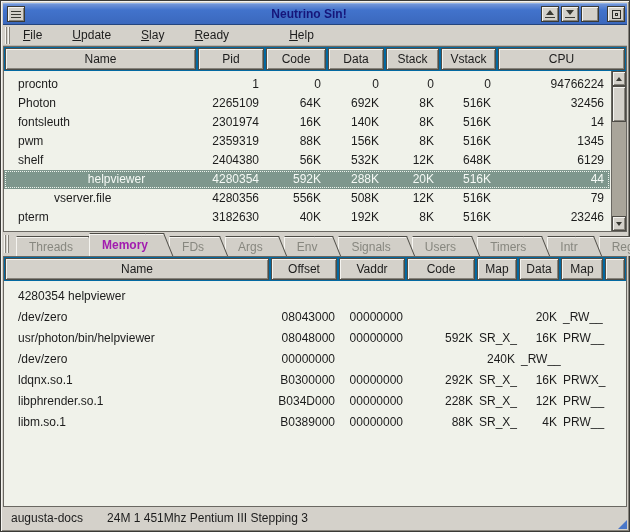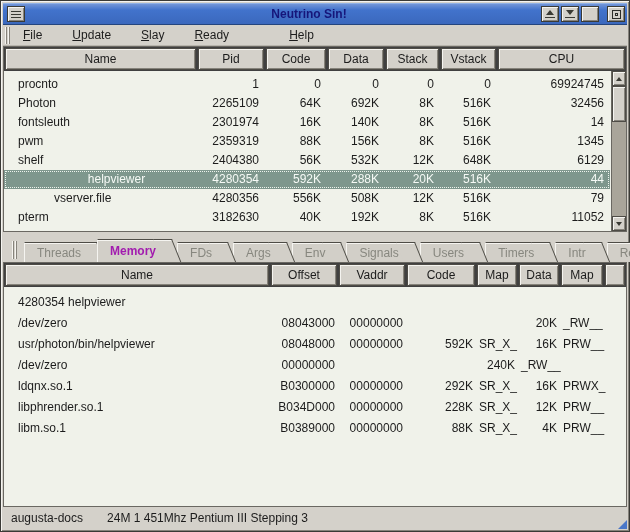--- a/index.html
+++ b/index.html
@@ -78,21 +78,21 @@
 
   
   .table1 {
     flex:0 0 186px;
     border:1px solid #6a6862;
     background:#f0f2ea;
     position:relative;
     display:flex; flex-direction:column;
   }
   .t1grid { display:grid; grid-template-columns:193px 68px 62px 58px 55px 57px 1fr; }
-  .thead { background:#404040; flex:0 0 24px; }
+  .thead { background:#0369a1; flex:0 0 24px; }
   .tbody1 { flex:1; padding-top:4px; overflow:hidden; }
   .prow { height:19px; line-height:19px; }
   .prow .num { text-align:right; padding-right:6px; white-space:nowrap; }
   .prow .cname { padding-left:14px; white-space:nowrap; }
   .prow .cname.ind1 { padding-left:32px;text-align:center; }
   .prow .cname.ind2 { padding-left:50px; }
   .prow.selected { background:#7e978d; color:#f6faf6; outline:1px dotted #eef4ee; outline-offset:-2px; }
   .rowpad { padding-right:16px; }
 
   
@@ -111,23 +111,23 @@
   .sb-btn .ar-down { border-left-width:3px;border-right-width:3px;border-top-width:4px; }
   .sb-thumb {
     height:36px; flex:0 0 36px; background:#d4d1ca;
     border:1px solid #4e4c46;
     box-shadow: inset 1px 1px 0 #f5f4f0, inset -1px -1px 0 #86837b;
   }
   .sb-spacer { flex:1; }
 
   
   .tabbar {
-    flex:0 0 24px; margin-top:6px;
+    flex:0 0 24px; 
     display:flex; align-items:flex-end;
-    padding-left:9px;
+    padding-left:1px;
     position:relative;
   }
   .tabbar .grip { height:18px; margin-right:6px; align-self:center; }
   .tab {
     position:relative;
     height:20px;
     padding:3px 6px 0 12px;
     margin-right:15px;
     background:#d2cfc8;
     border-top:1px solid #4e4c46;
@@ -228,21 +228,21 @@
       <div class="hcell">CPU</div>
     </div>
     <div class="tbody1 rowpad">
       <div class="prow t1grid">
         <div class="cname">procnto</div>
         <div class="num">1</div>
         <div class="num">0</div>
         <div class="num">0</div>
         <div class="num">0</div>
         <div class="num">0</div>
-        <div class="num">69924745</div>
+        <div class="num">94766224</div>
       </div>
       <div class="prow t1grid">
         <div class="cname">Photon</div>
         <div class="num">2265109</div>
         <div class="num">64K</div>
         <div class="num">692K</div>
         <div class="num">8K</div>
         <div class="num">516K</div>
         <div class="num">32456</div>
       </div>
@@ -291,21 +291,21 @@
         <div class="num">516K</div>
         <div class="num">79</div>
       </div>
       <div class="prow t1grid">
         <div class="cname">pterm</div>
         <div class="num">3182630</div>
         <div class="num">40K</div>
         <div class="num">192K</div>
         <div class="num">8K</div>
         <div class="num">516K</div>
-        <div class="num">11052</div>
+        <div class="num">23246</div>
       </div>
     </div>
     <div class="sb">
       <div class="sb-btn">
           <i class="ar-up"></i>
         </div>
       <div class="sb-thumb"></div>
       <div class="sb-spacer"></div>
       <div class="sb-btn">
           <i class="ar-down"></i>

